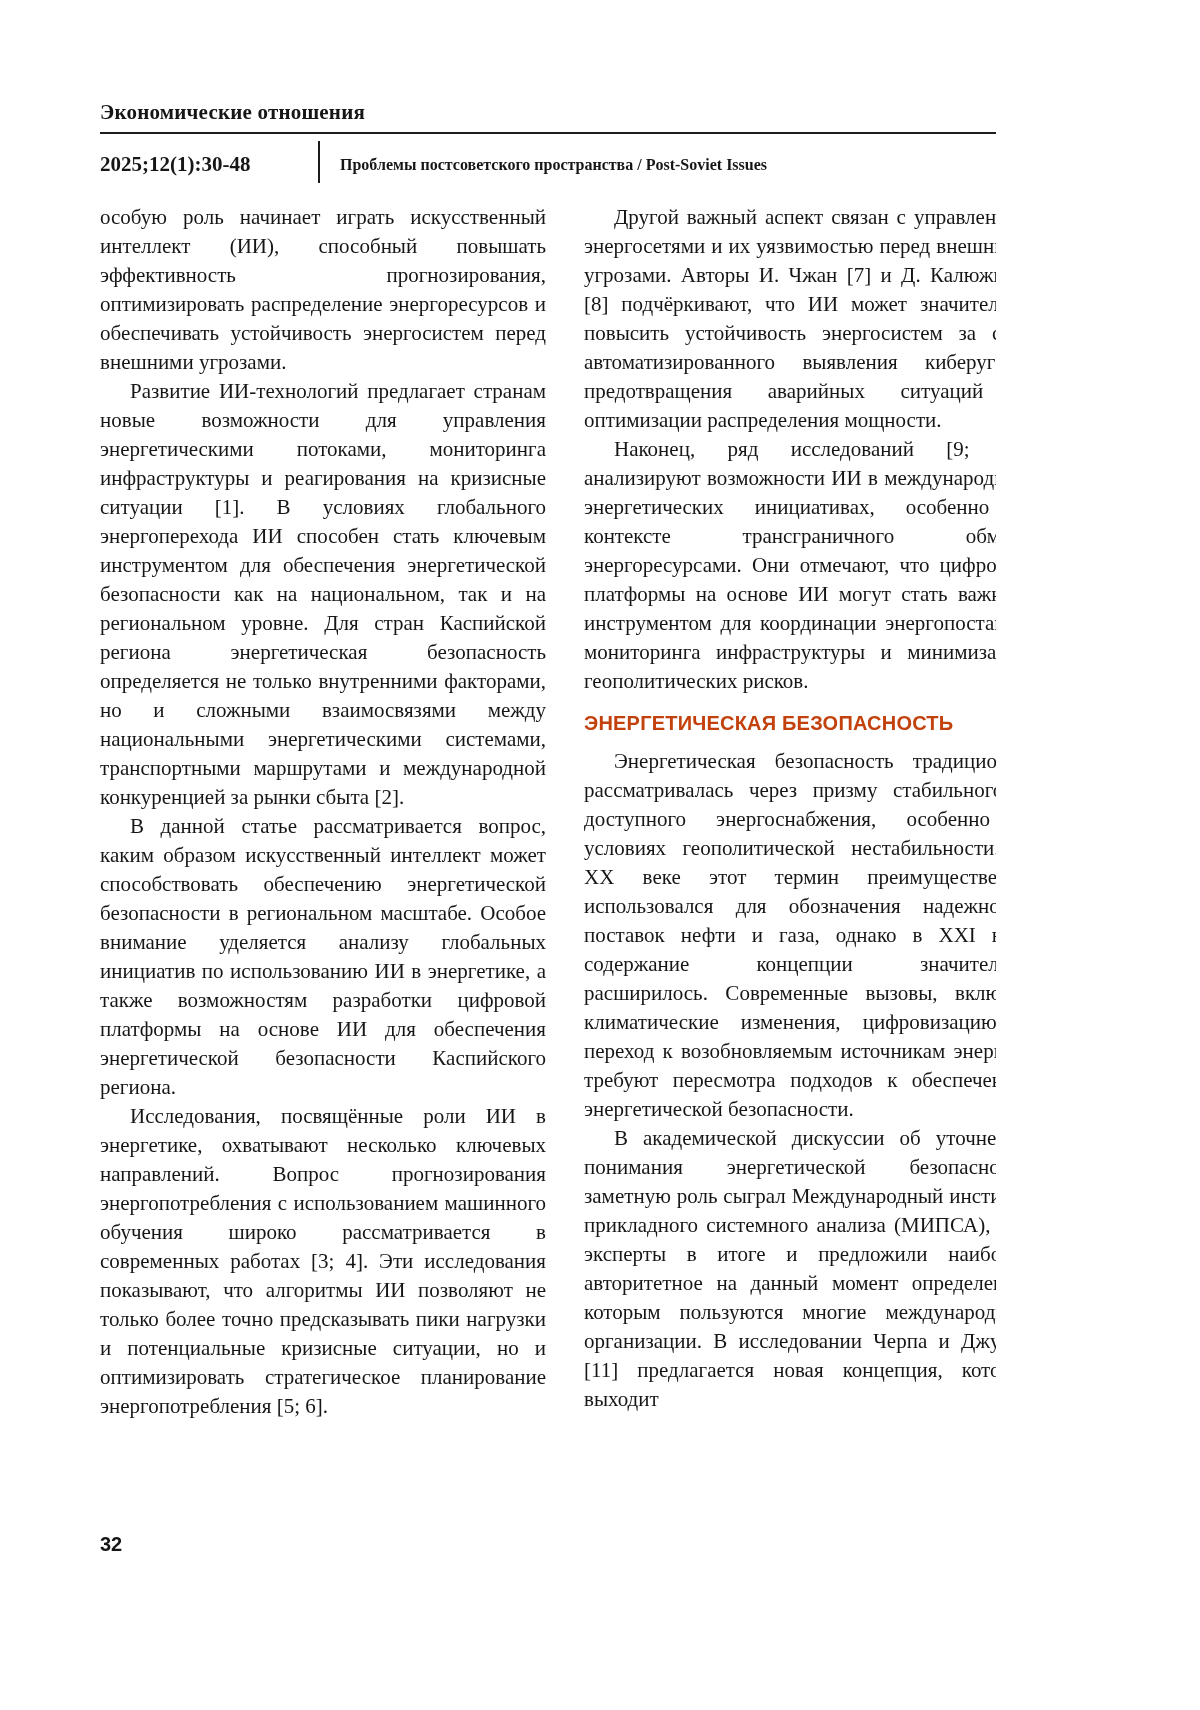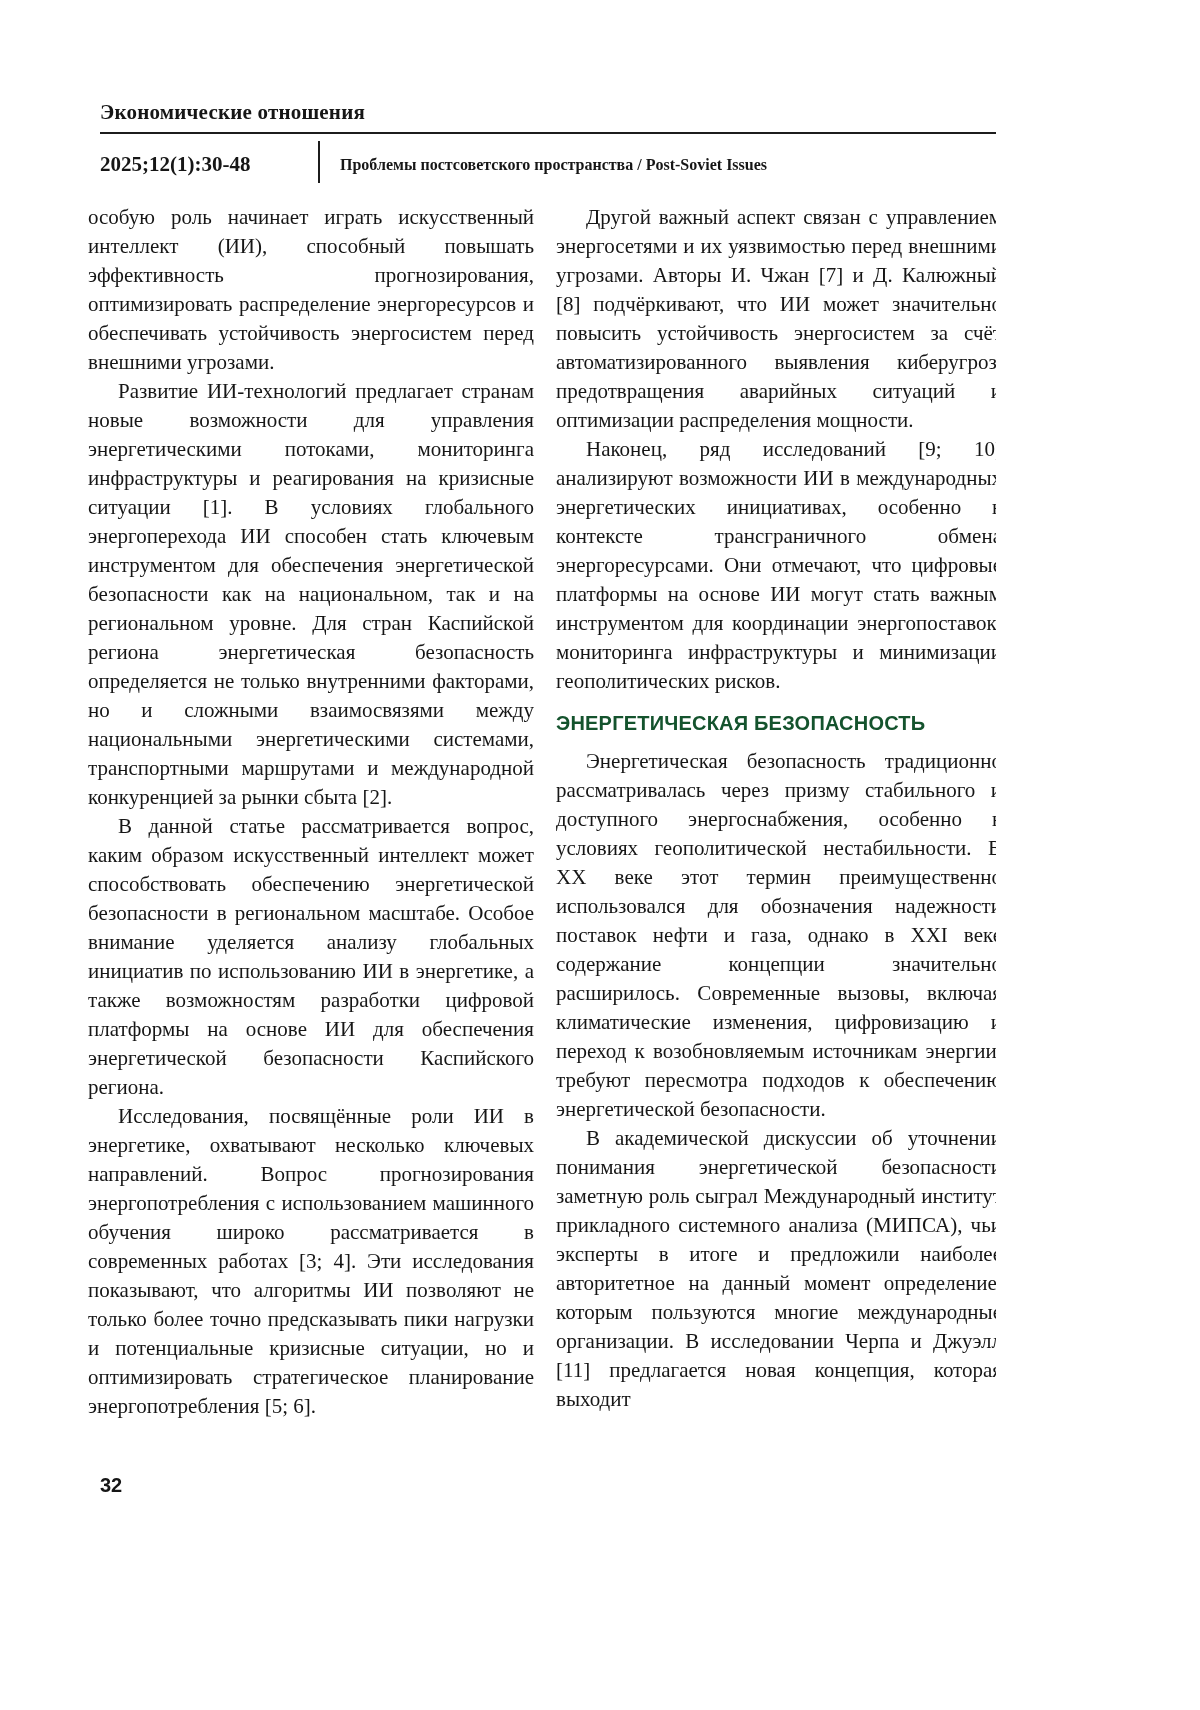--- a/index.html
+++ b/index.html
@@ -52,23 +52,23 @@
     margin-right: 20px;
   }
   .journal-title {
     font-weight: bold;
     font-size: 16px;
     padding-top: 5px;
   }
   .columns {
     position: absolute;
     top: 203px;
-    left: 88px;
+    left: 100px;
     display: flex;
-    gap: 22px;
+    gap: 38px;
   }
   .col {
     width: 446px;
     font-size: 21px;
     line-height: 29px;
     text-align: justify;
   }
   .col p {
     margin: 0;
     text-indent: 30px;
@@ -76,26 +76,26 @@
   .col p.no-indent {
     text-indent: 0;
   }
   .section-heading {
     font-family: "Liberation Sans", sans-serif;
     font-weight: bold;
     font-size: 20px;
     letter-spacing: 0.2px;
     margin: 13px 0 9px 0;
     text-align: left;
-    color: #14532d;
+    color: #c2410c;
   }
   .page-number {
     position: absolute;
     left: 100px;
-    top: 1474px;
+    top: 1533px;
     font-weight: bold;
     font-size: 20px;
     font-family: "Liberation Sans", sans-serif;
     color: #161616;
   }
 </style>
 </head>
 <body>
 
 <div class="page">

